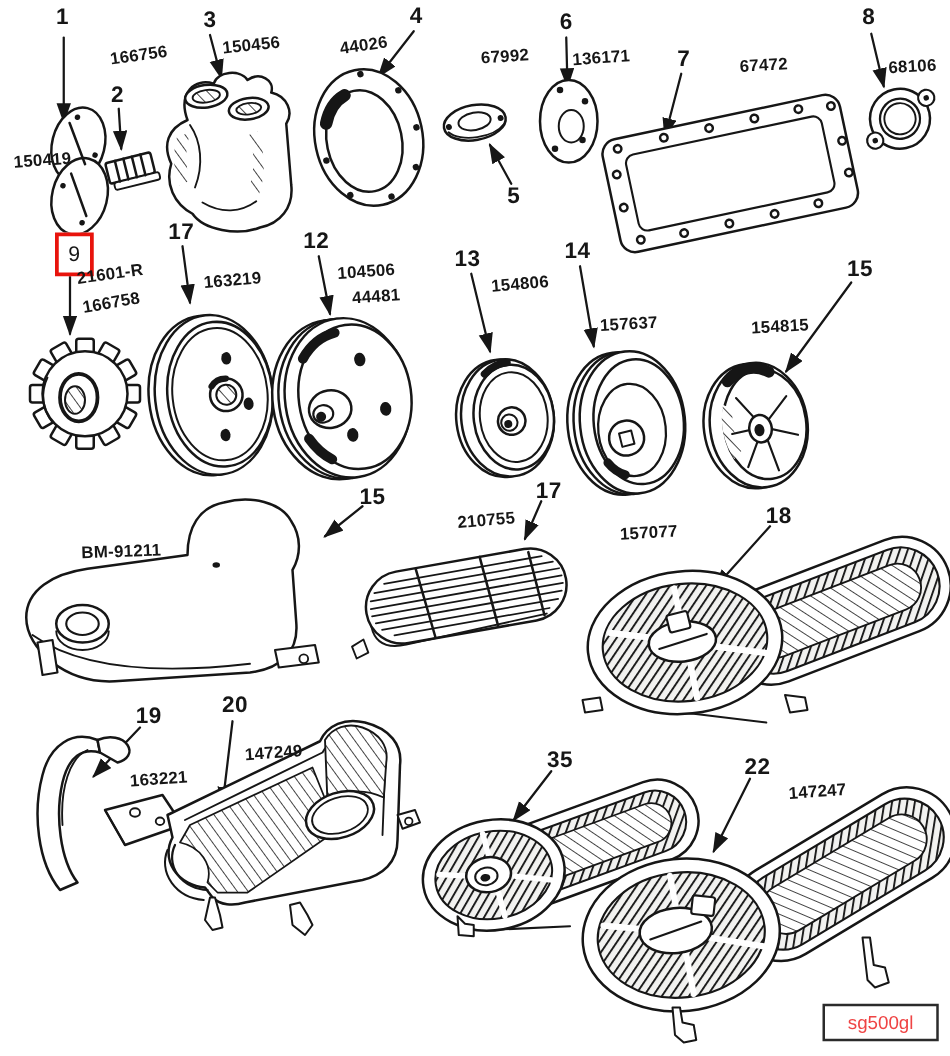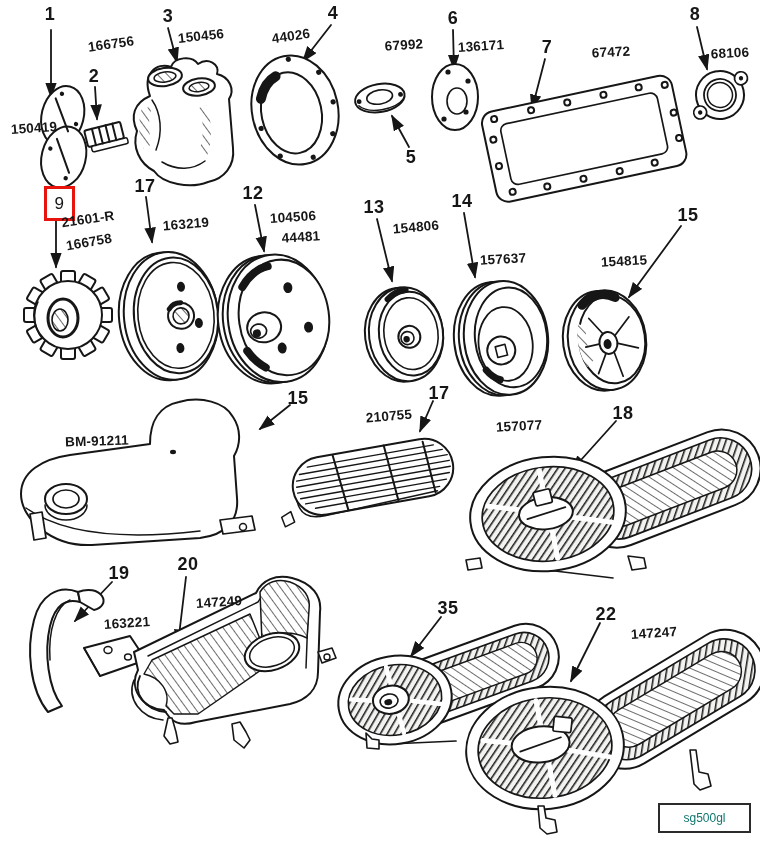--- a/index.html
+++ b/index.html
@@ -6,21 +6,21 @@
   .stage{position:relative;width:760px;height:845px;background:#fff;overflow:hidden;
          font-family:"Liberation Sans",sans-serif;color:#161616;}
   svg{position:absolute;left:0;top:0;}
   .lbl{position:absolute;transform:translate(-50%,-50%);white-space:nowrap;font-weight:700;}
   .num{font-size:18px;letter-spacing:.4px;}
   .part{font-size:13.5px;letter-spacing:.2px;}
   .hl-box{position:absolute;left:44px;top:186px;width:25px;height:29px;border:3px solid #e8130c;
           display:flex;align-items:center;justify-content:center;background:#fff;}
   .hl-box .num{font-size:17px;}
   .code-box{position:absolute;left:658px;top:803px;width:89px;height:26px;border:2px solid #2b2b2b;
-            display:flex;align-items:center;justify-content:center;font-size:12px;color:#0f766e;}
+            display:flex;align-items:center;justify-content:center;font-size:15px;color:#ef4444;}
 </style>
 </head>
 <body>
 
 <div class="stage">
 
 <svg width="760" height="845" viewBox="0 0 760 845">
 <defs>
   <marker id="ah" markerWidth="11" markerHeight="9" refX="8" refY="3.2" orient="auto">
     <path d="M0,0 L9,3.2 L0,6.4 Z" fill="#161616"></path>

